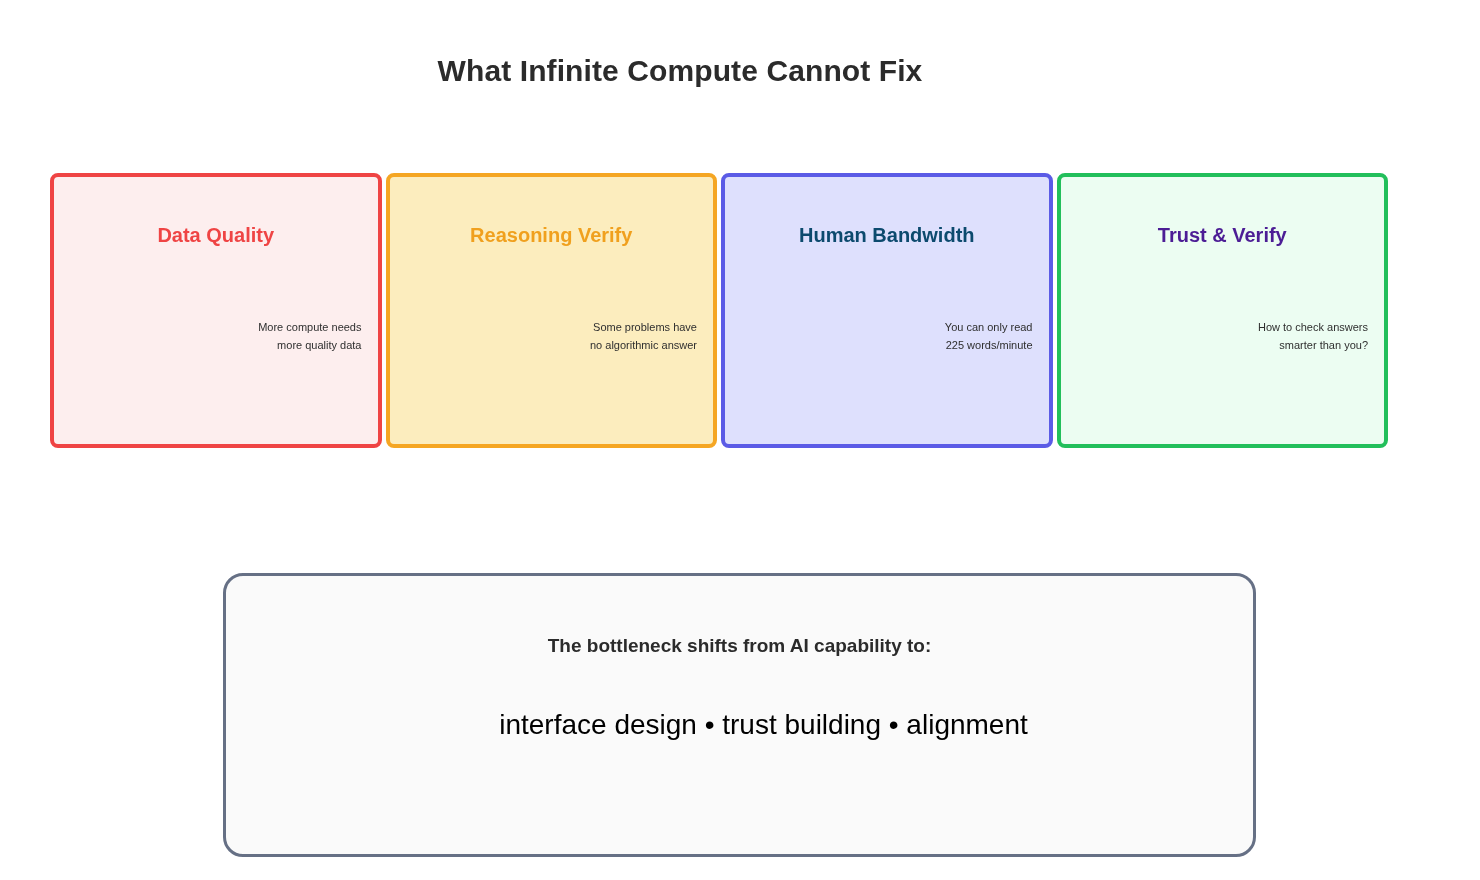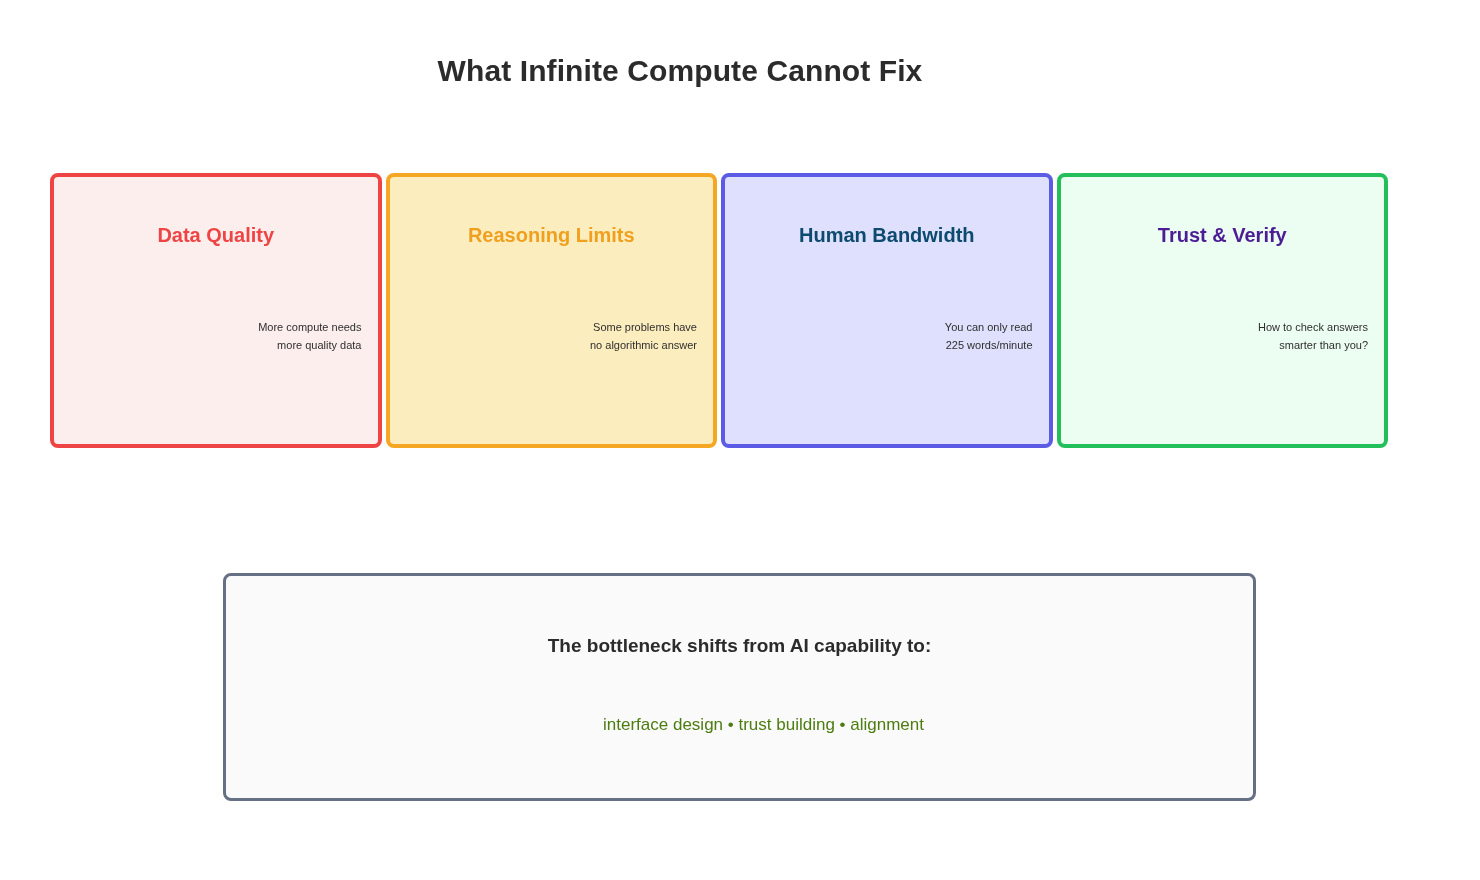--- a/index.html
+++ b/index.html
@@ -78,64 +78,64 @@
   .card.c-indigo .card-title { color: #0c4a6e; }
   .card.c-green  { border-color: #22bf5b; background: #ecfdf2; }
   .card.c-green  .card-title { color: #4c1d95; }
 
   
   .bottom-panel {
     position: absolute;
     left: 223px;
     top: 573px;
     width: 1033px;
-    height: 228px;
+    height: 284px;
     box-sizing: border-box;
     border: 3px solid #667085;
-    border-radius: 8px;
+    border-radius: 20px;
     background: #fafafa;
   }
   .panel-heading {
     position: absolute;
     left: 0;
     right: 0;
     top: 58px;
     text-align: center;
     font-size: 19px;
     font-weight: bold;
     color: #2b2b2b;
     line-height: 24px;
   }
   .panel-subline {
     position: absolute;
     left: 0;
     right: 0;
     top: 136px;
     text-align: center;
-    font-size: 17px;
-    color: #4d7c0f;
+    font-size: 28px;
+    color: #000000;
     line-height: 26px;
     padding-left: 48px;
   }
 </style>
 </head>
 <body>
 
 <div class="page-title">What Infinite Compute Cannot Fix</div>
 
 <div class="card-row">
 
   <div class="card c-red">
     <div class="card-title">Data Quality</div>
     <div class="card-desc">More compute needs
 more quality data</div>
   </div>
 
   <div class="card c-amber">
-    <div class="card-title">Reasoning Limits</div>
+    <div class="card-title">Reasoning Verify</div>
     <div class="card-desc">Some problems have
 no algorithmic answer</div>
   </div>
 
   <div class="card c-indigo">
     <div class="card-title">Human Bandwidth</div>
     <div class="card-desc">You can only read
 225 words/minute</div>
   </div>
 

